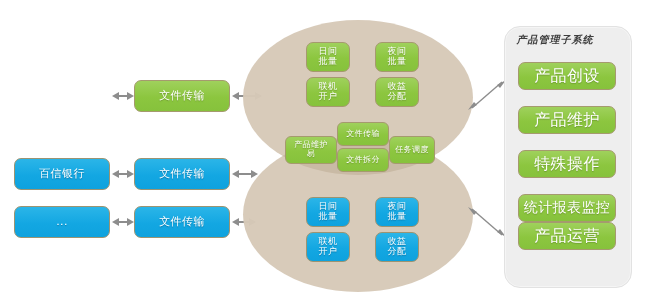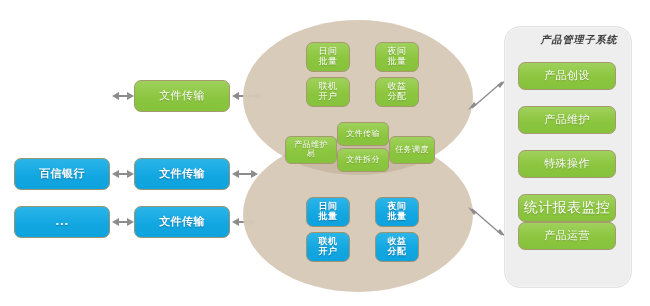--- a/index.html
+++ b/index.html
@@ -24,21 +24,20 @@
   }
   .green{
     background:linear-gradient(180deg,#9fd15c 0%,#8cc63f 55%,#86c23c 100%);
     border:1.6px solid #a59a6e;
     text-shadow:0 1px 1px rgba(90,120,40,.55);
   }
   .blue{
     background:linear-gradient(180deg,#2bb5e8 0%,#13a7e2 55%,#0ea2de 100%);
     border:1.6px solid #9b9472;
     text-shadow:0 1px 1px rgba(10,80,120,.55);
-    font-weight:bold;
   }
   .big{width:96px;height:32px;font-size:11px;}
   .mid{width:44px;height:30px;font-size:9px;}
   .lens-node{font-size:8px;border-radius:6px;}
 
   
   .ellipse{
     position:absolute;border-radius:50%;
     background:#d6c9b7;
     opacity:.96;
@@ -51,27 +50,27 @@
   }
 
   
   #right-panel{
     position:absolute;left:504px;top:26px;width:126px;height:260px;
     background:#eeeeee;border-radius:16px;
     border:1px solid #e2e2e2;
     box-shadow:inset 0 0 0 1px #f5f5f5;
   }
   #panel-title{
-    position:absolute;left:516px;top:33px;width:126px;
+    position:absolute;left:492px;top:33px;width:126px;
     text-align:center;font-size:10px;color:#3d3d3d;
     font-style:italic;font-weight:bold;letter-spacing:1px;
   }
   .panel-item{
     position:absolute;left:518px;width:98px;height:28px;
-    font-size:11px;
+    font-size:16px;
   }
 
   
   .arrow{position:absolute;height:8px;}
   .arrow .bar{
     position:absolute;top:3.2px;left:6px;right:6px;height:1.4px;background:#8d8d8d;
   }
   .arrow .hl,.arrow .hr{
     position:absolute;top:0;width:0;height:0;
     border-top:4px solid transparent;border-bottom:4px solid transparent;

